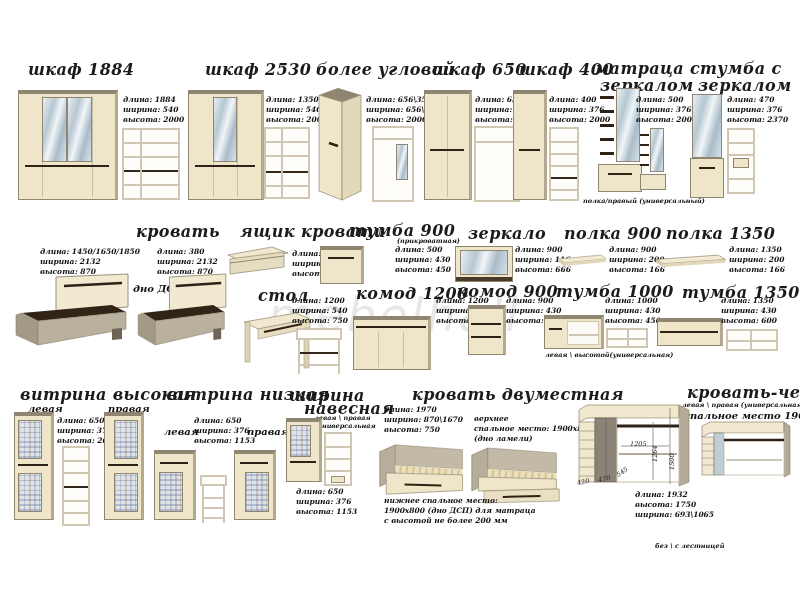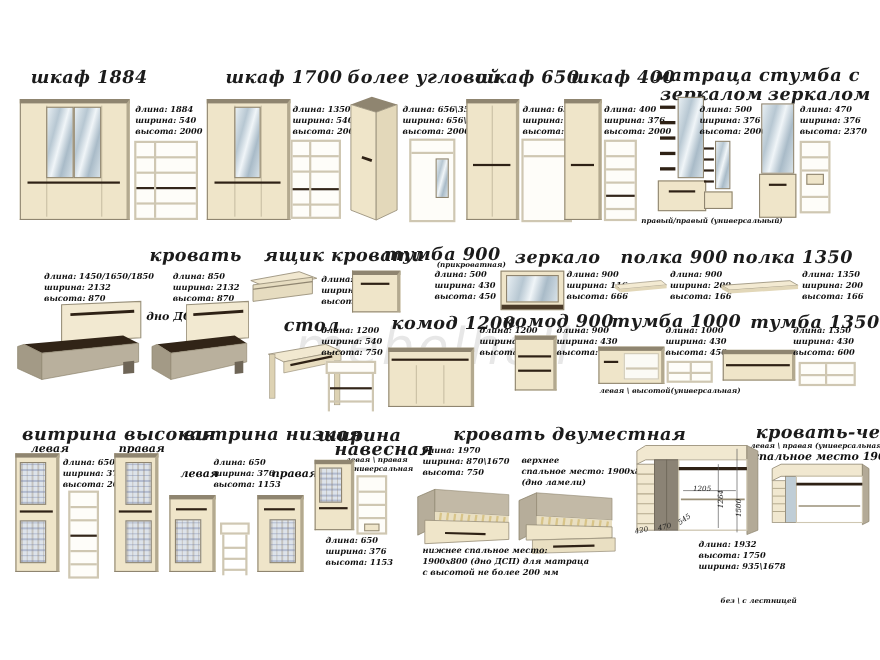--- a/index.html
+++ b/index.html
@@ -50,21 +50,21 @@
     <div class="wire ill" style="left:122px;top:128px;width:58px;height:72px">
       <div class="ws" style="top:12px"></div>
         <div class="ws" style="top:26px"></div>
       <div class="ws wsd" style="top:40px"></div>
         <div class="ws" style="top:54px"></div>
       <div style="position:absolute;top:0;bottom:0;left:30%;width:2px;background:#cfc7b2"></div>
     </div>
   </div>
 
   <div class="product">
-    <div class="title" style="left:205px;top:60px">шкаф 1700</div>
+    <div class="title" style="left:205px;top:60px">шкаф 2530</div>
     <div class="fr t3 ill" style="left:188px;top:90px;width:76px;height:110px">
       <div class="vseam" style="left:33%"></div>
         <div class="vseam" style="left:67%"></div>
       <div class="mir" style="left:33%;top:3px;width:34%;height:62%"></div>
       <div class="hl" style="left:8%;right:8%;top:68%"></div>
     </div>
     <div class="specs" style="left:266px;top:95px">
       <div>длина: 1350</div>
       <div>ширина: 540</div>
       <div>высота: 2000</div>
@@ -152,21 +152,21 @@
       <div>высота: 2000</div>
     </div>
     <div class="ill" style="left:640px;top:128px;width:28px;height:62px">
       <div class="mir" style="left:10px;top:0;width:14px;height:44px"></div>
       <div class="hl" style="left:0;width:9px;top:6px"></div>
       <div class="hl" style="left:0;width:9px;top:16px"></div>
       <div class="hl" style="left:0;width:9px;top:26px"></div>
       <div class="hl" style="left:0;width:9px;top:36px"></div>
       <div class="fr" style="left:0;top:46px;width:26px;height:16px"></div>
     </div>
-    <div class="lbl xs" style="left:583px;top:197px">правый/правый (универсальный)</div>
+    <div class="lbl xs" style="left:583px;top:197px">полка/правый (универсальный)</div>
   </div>
 
   <div class="product">
     <div class="title" style="left:700px;top:59px">тумба с</div>
     <div class="title" style="left:698px;top:76px">зеркалом</div>
     <div class="ill" style="left:690px;top:94px;width:34px;height:104px">
       <div class="mir" style="left:2px;top:0;width:30px;height:64px"></div>
       <div class="fr" style="left:0;top:64px;width:34px;height:40px">
           <div class="hl" style="left:25%;right:25%;top:8px"></div>
         </div>
@@ -194,21 +194,21 @@
     <svg class="ill" style="left:12px;top:273px" width="120" height="78" viewBox="0 0 120 78" preserveAspectRatio="none">
       <polygon points="44,4 116,1 116,34 44,38" fill="#f2e9d1" stroke="#99907a" stroke-width="1"></polygon>
       <line x1="52" y1="13" x2="110" y2="10" stroke="#2e2115" stroke-width="2.6"></line>
       <polygon points="10,40 100,32 114,39 26,48" fill="#312417"></polygon>
       <polygon points="4,42 10,40 26,48 26,72 4,62" fill="#a39a86" stroke="#8a8169" stroke-width=".6"></polygon>
       <polygon points="26,48 114,39 114,56 26,72" fill="#b9b09d" stroke="#8a8169" stroke-width=".6"></polygon>
       <polygon points="100,56 110,55 110,66 100,67" fill="#6e6557"></polygon>
     </svg>
     <div class="lbl" style="left:133px;top:283px">дно ДСП</div>
     <div class="specs" style="left:157px;top:247px">
-      <div>длина: 850</div>
+      <div>длина: 380</div>
       <div>ширина: 2132</div>
       <div>высота: 870</div>
     </div>
     <svg class="ill" style="left:135px;top:273px" width="94" height="78" viewBox="0 0 120 78" preserveAspectRatio="none">
       <polygon points="44,4 116,1 116,34 44,38" fill="#f2e9d1" stroke="#99907a" stroke-width="1"></polygon>
       <line x1="52" y1="13" x2="110" y2="10" stroke="#2e2115" stroke-width="2.6"></line>
       <polygon points="10,40 100,32 114,39 26,48" fill="#312417"></polygon>
       <polygon points="4,42 10,40 26,48 26,72 4,62" fill="#a39a86" stroke="#8a8169" stroke-width=".6"></polygon>
       <polygon points="26,48 114,39 114,56 26,72" fill="#b9b09d" stroke="#8a8169" stroke-width=".6"></polygon>
       <polygon points="100,56 110,55 110,66 100,67" fill="#6e6557"></polygon>
@@ -545,18 +545,18 @@
           <line x1="2" y1="45" x2="14" y2="45"></line>
       </g>
       <rect x="14" y="13" width="10" height="42" fill="#bfcdd6" stroke="#8f8570" stroke-width=".7"></rect>
       <rect x="24" y="13" width="60" height="42" fill="#ffffff" stroke="#cfc7b2" stroke-width="1"></rect>
       <line x1="24" y1="20" x2="84" y2="20" stroke="#2e2115" stroke-width="2.5"></line>
       <line x1="26" y1="40" x2="82" y2="40" stroke="#9a9078" stroke-width="1.2"></line>
     </svg>
     <div class="specs" style="left:635px;top:490px">
       <div>длина: 1932</div>
       <div>высота: 1750</div>
-      <div>ширина: 935\1678</div>
+      <div>ширина: 693\1065</div>
     </div>
     <div class="lbl xs" style="left:655px;top:542px">без \ с лестницей</div>
   </div>
 
 </div>
 
 </body></html>

